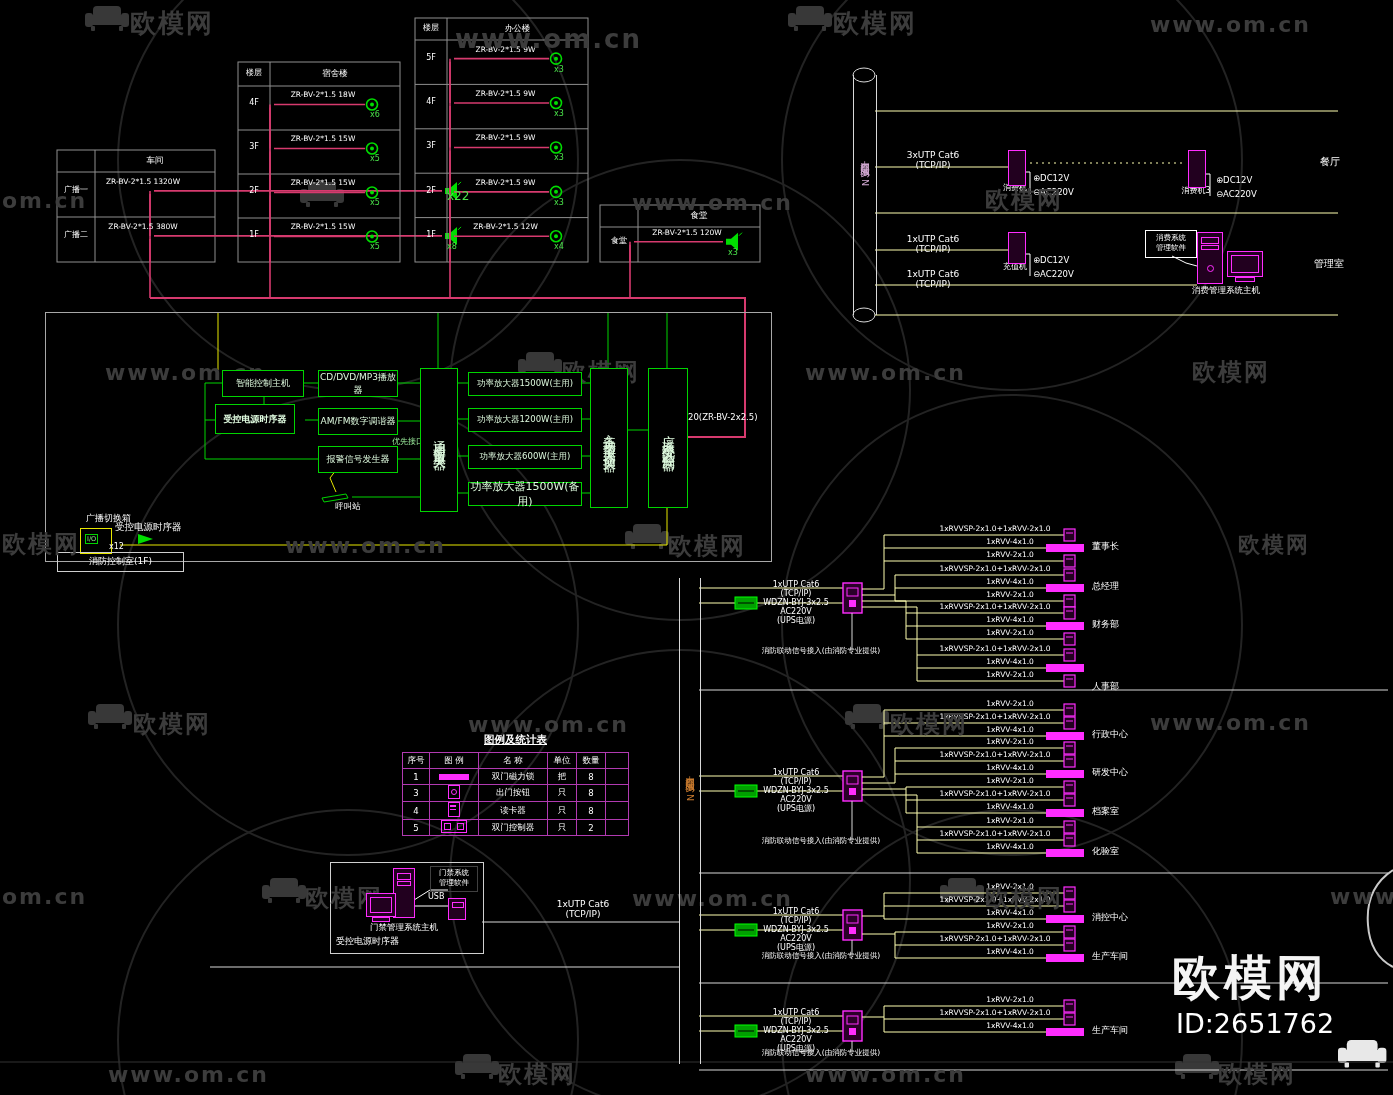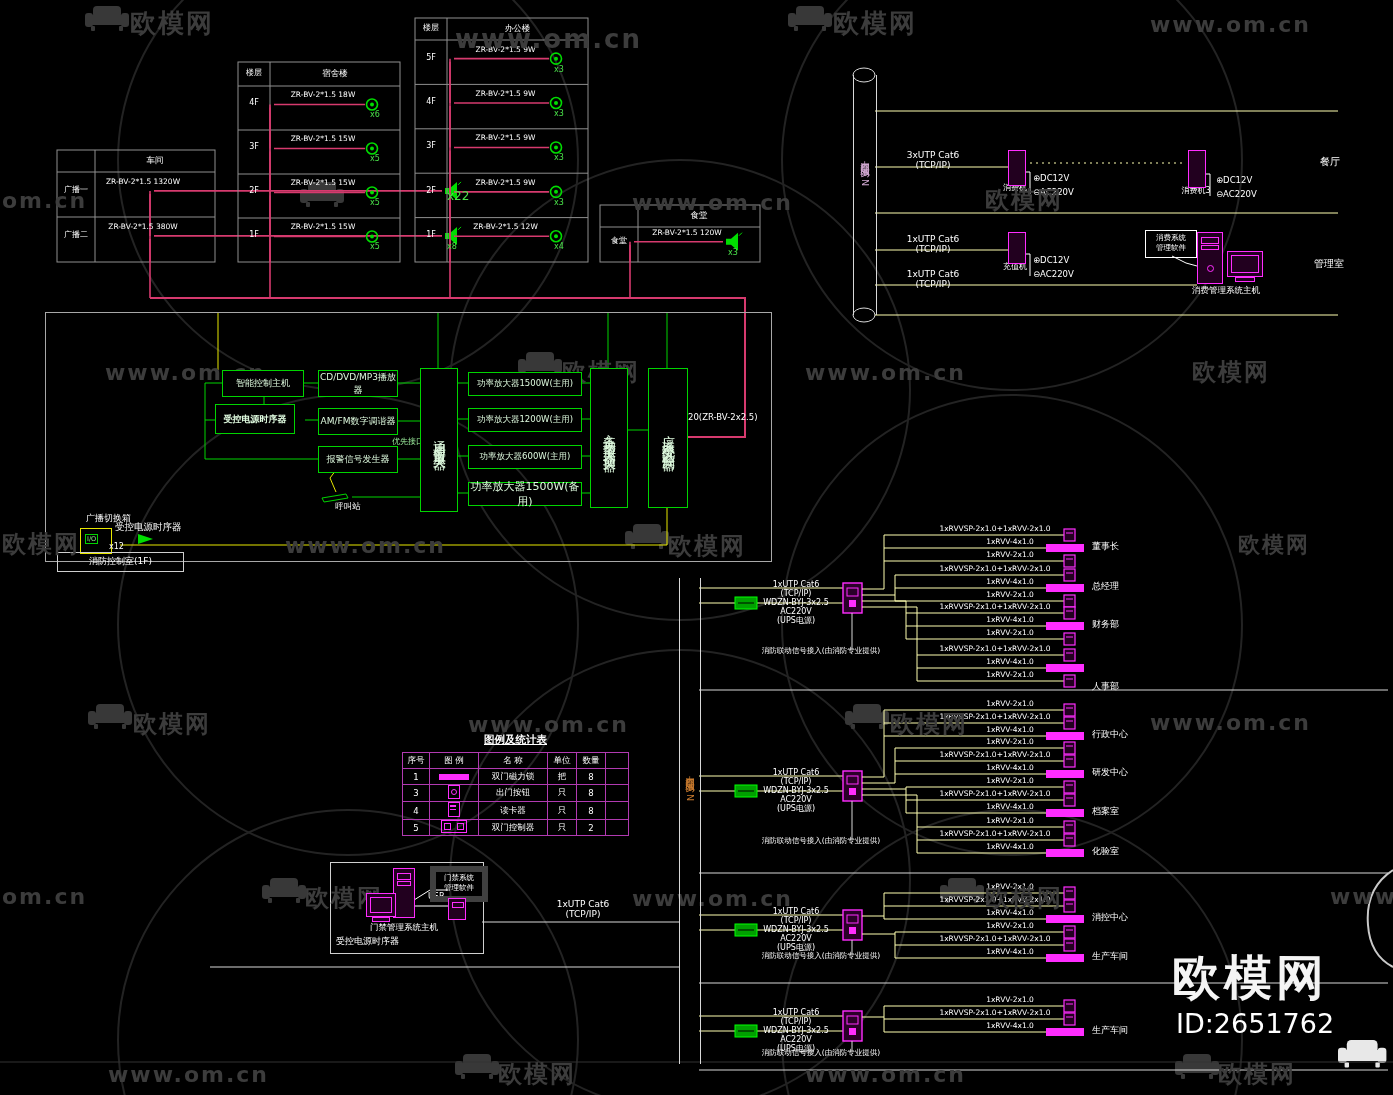--- a/index.html
+++ b/index.html
@@ -540,21 +540,21 @@
 
   <div class="box" style="left:330px;top:862px;width:152px;height:90px;border-color:#d0d0d0;"></div>
   <div class="mrect" style="left:393px;top:868px;width:20px;height:48px;">
     <div style="position:absolute;left:3px;top:4px;width:12px;height:5px;border:1px solid #ff2dff;"></div>
     <div style="position:absolute;left:3px;top:12px;width:12px;height:3px;border:1px solid #ff2dff;"></div>
   </div>
   <div class="mrect" style="left:366px;top:893px;width:28px;height:22px;">
     <div style="position:absolute;left:3px;top:3px;right:3px;bottom:3px;border:1px solid #ff2dff;"></div>
   </div>
   <div class="mrect" style="left:372px;top:917px;width:16px;height:3px;"></div>
-  <div style="position:absolute;left:430px;top:866px;width:46px;height:24px;border:6px solid #404040;z-index:3;">
+  <div style="position:absolute;left:430px;top:866px;width:46px;height:24px;border:1px solid #404040;z-index:3;">
     <div class="t c" style="left:0;top:2px;width:46px;font-size:7.5px;">门禁系统</div>
     <div class="t c" style="left:0;top:12px;width:46px;font-size:7.5px;">管理软件</div>
   </div>
   <div class="t" style="left:428px;top:893px;font-size:8px;">USB</div>
   <div class="mrect" style="left:448px;top:898px;width:16px;height:20px;">
     <div style="position:absolute;left:3px;top:3px;width:10px;height:4px;border:1px solid #ff2dff;"></div>
   </div>
   <div class="t c" style="left:352px;top:923px;width:104px;">门禁管理系统主机</div>
   <div class="t" style="left:336px;top:937px;font-size:9px;">受控电源时序器</div>
   <div class="t c" style="left:548px;top:900px;width:70px;font-size:9px;">1xUTP Cat6</div>

